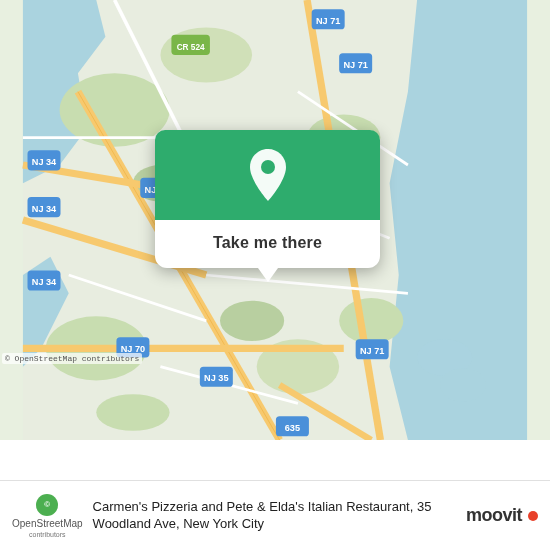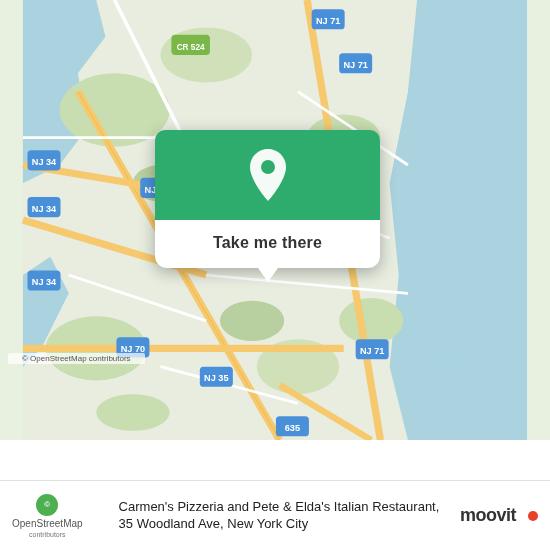--- a/index.html
+++ b/index.html
@@ -121,27 +121,26 @@
       display: flex;
       flex-direction: column;
       justify-content: center;
     }
 
     .bottom-title {
       font-size: 13px;
       color: #222;
       font-weight: 500;
       line-height: 1.3;
-      margin-left: 26px;
     }
 
     .moovit-logo {
       display: flex;
       align-items: center;
-      gap: 10px;
+      gap: 4px;
       min-width: 70px;
       justify-content: flex-end;
     }
 
     .moovit-text {
       font-size: 18px;
       font-weight: bold;
       color: #333;
       letter-spacing: -0.5px;
     }
@@ -153,27 +152,28 @@
       border-radius: 50%;
       display: inline-block;
       margin-left: 2px;
       vertical-align: middle;
     }
 
     
     .attribution {
       position: absolute;
       bottom: 76px;
-      left: 8px;
+      left: 2px;
       font-size: 8px;
       color: #555;
       background: rgba(255,255,255,0.7);
-      padding: 1px 14px;
+      padding: 1px 3px;
       border-radius: 2px;
       z-index: 50;
+      font-family: Liberation Mono, monospace;
     }
 
     
     #map-svg {
       position: absolute;
       top: 0;
       left: 0;
       width: 100%;
       height: 100%;
     }

